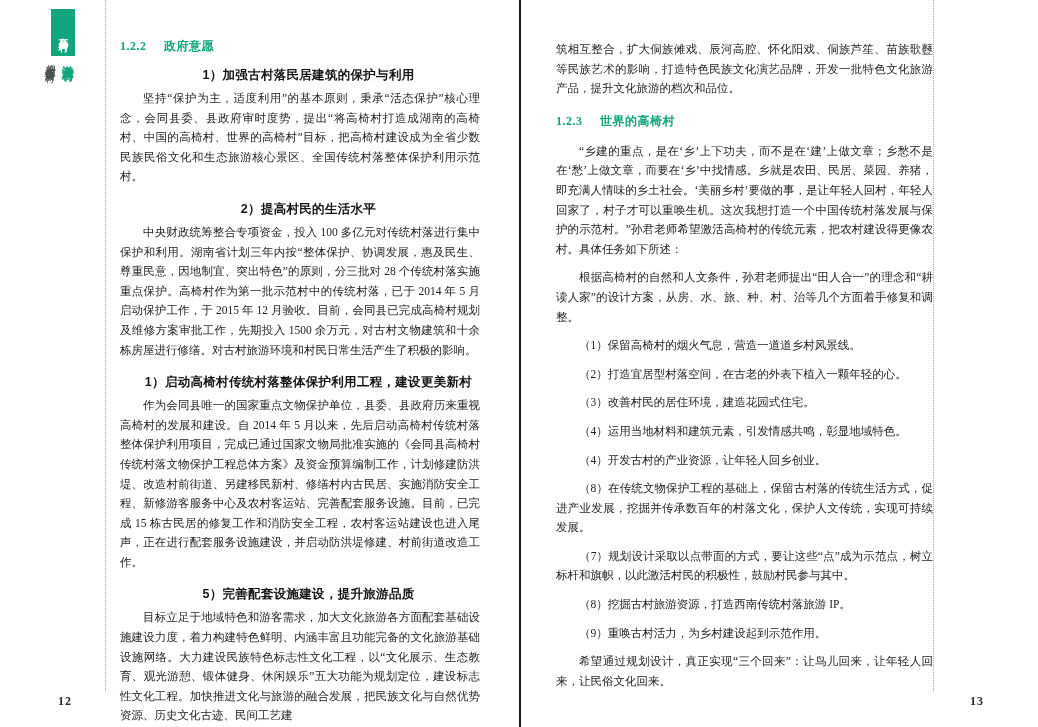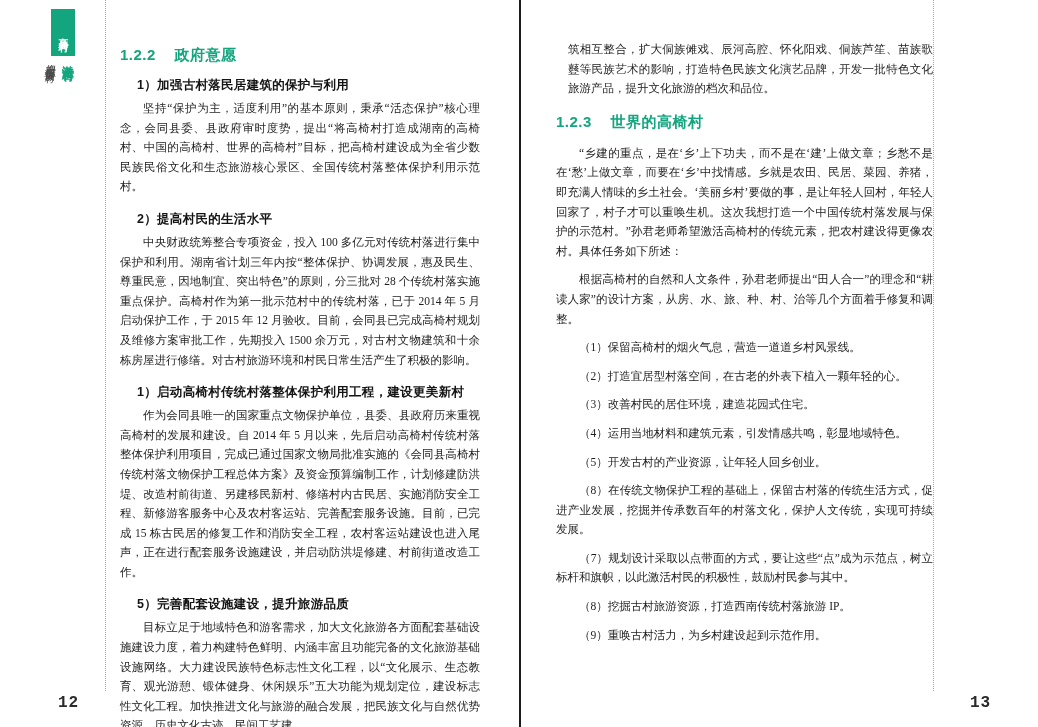--- a/index.html
+++ b/index.html
@@ -43,43 +43,43 @@
     color:#4c4c4c;font-style:italic;font-size:10px;letter-spacing:1px;line-height:12px;
     font-family:"Liberation Serif",serif;
   }
 
   
   .content{position:absolute;}
   .content.left-col{left:120px;top:38px;width:360px;}
   .content.right-col{left:556px;top:40px;width:377px;}
 
   h2.section{
-    margin:8px 0 12px 0;
-    font-family:Liberation Sans, sans-serif;font-weight:bold;font-size:15px;
+    margin:0 0 12px 0;
+    font-family:Liberation Serif, serif;font-weight:bold;font-size:12px;
     color:var(--accent);letter-spacing:0.5px;
   }
   h2.section .sec-num{margin-right:14px;}
 
   h3.sub{
     margin:14px 0 5px 0;padding-left:17px;
     font-family:"Liberation Sans",sans-serif;font-weight:bold;font-size:12.5px;
-    color:#141414;letter-spacing:0.3px;
+    color:#141414;letter-spacing:0.3px;text-align:center;
   }
   h3.sub:first-of-type{margin-top:10px;}
 
   p.body{
     margin:0 0 9px 0;
     font-size:11.5px;line-height:19.6px;
     text-align:justify;text-indent:2em;color:var(--ink);
   }
-  p.body.no-indent{text-indent:0;margin-left:12px;}
+  p.body.no-indent{text-indent:0;}
 
   .pagenum{
     position:absolute;top:694px;
-    font-family:Liberation Mono, monospace;font-weight:600;font-size:16px;
+    font-family:Liberation Serif, serif;font-weight:600;font-size:12px;
     color:#2b2b2b;letter-spacing:1px;
   }
   .pagenum.l{left:58px;}
   .pagenum.r{left:970px;}
 </style>
 </head>
 <body>
 
 <div class="spread">
 
@@ -124,24 +124,25 @@
         <span class="sec-title">世界的高椅村</span>
       </h2>
 
       <p class="body">“乡建的重点，是在‘乡’上下功夫，而不是在‘建’上做文章；乡愁不是在‘愁’上做文章，而要在‘乡’中找情感。乡就是农田、民居、菜园、养猪，即充满人情味的乡土社会。‘美丽乡村’要做的事，是让年轻人回村，年轻人回家了，村子才可以重唤生机。这次我想打造一个中国传统村落发展与保护的示范村。”孙君老师希望激活高椅村的传统元素，把农村建设得更像农村。具体任务如下所述：</p>
       <p class="body">根据高椅村的自然和人文条件，孙君老师提出“田人合一”的理念和“耕读人家”的设计方案，从房、水、旅、种、村、治等几个方面着手修复和调整。</p>
 
       <p class="body">（1）保留高椅村的烟火气息，营造一道道乡村风景线。</p>
       <p class="body">（2）打造宜居型村落空间，在古老的外表下植入一颗年轻的心。</p>
       <p class="body">（3）改善村民的居住环境，建造花园式住宅。</p>
       <p class="body">（4）运用当地材料和建筑元素，引发情感共鸣，彰显地域特色。</p>
-      <p class="body">（5）开发古村的产业资源，让年轻人回乡创业。</p>
+      <p class="body">（4）开发古村的产业资源，让年轻人回乡创业。</p>
       <p class="body">（8）在传统文物保护工程的基础上，保留古村落的传统生活方式，促进产业发展，挖掘并传承数百年的村落文化，保护人文传统，实现可持续发展。</p>
       <p class="body">（7）规划设计采取以点带面的方式，要让这些“点”成为示范点，树立标杆和旗帜，以此激活村民的积极性，鼓励村民参与其中。</p>
       <p class="body">（8）挖掘古村旅游资源，打造西南传统村落旅游 IP。</p>
       <p class="body">（9）重唤古村活力，为乡村建设起到示范作用。</p>
 
+      <p class="body">希望通过规划设计，真正实现“三个回来”：让鸟儿回来，让年轻人回来，让民俗文化回来。</p>
     </div>
 
     <div class="pagenum r">13</div>
   </div>
 
 </div>
 
 </body></html>

